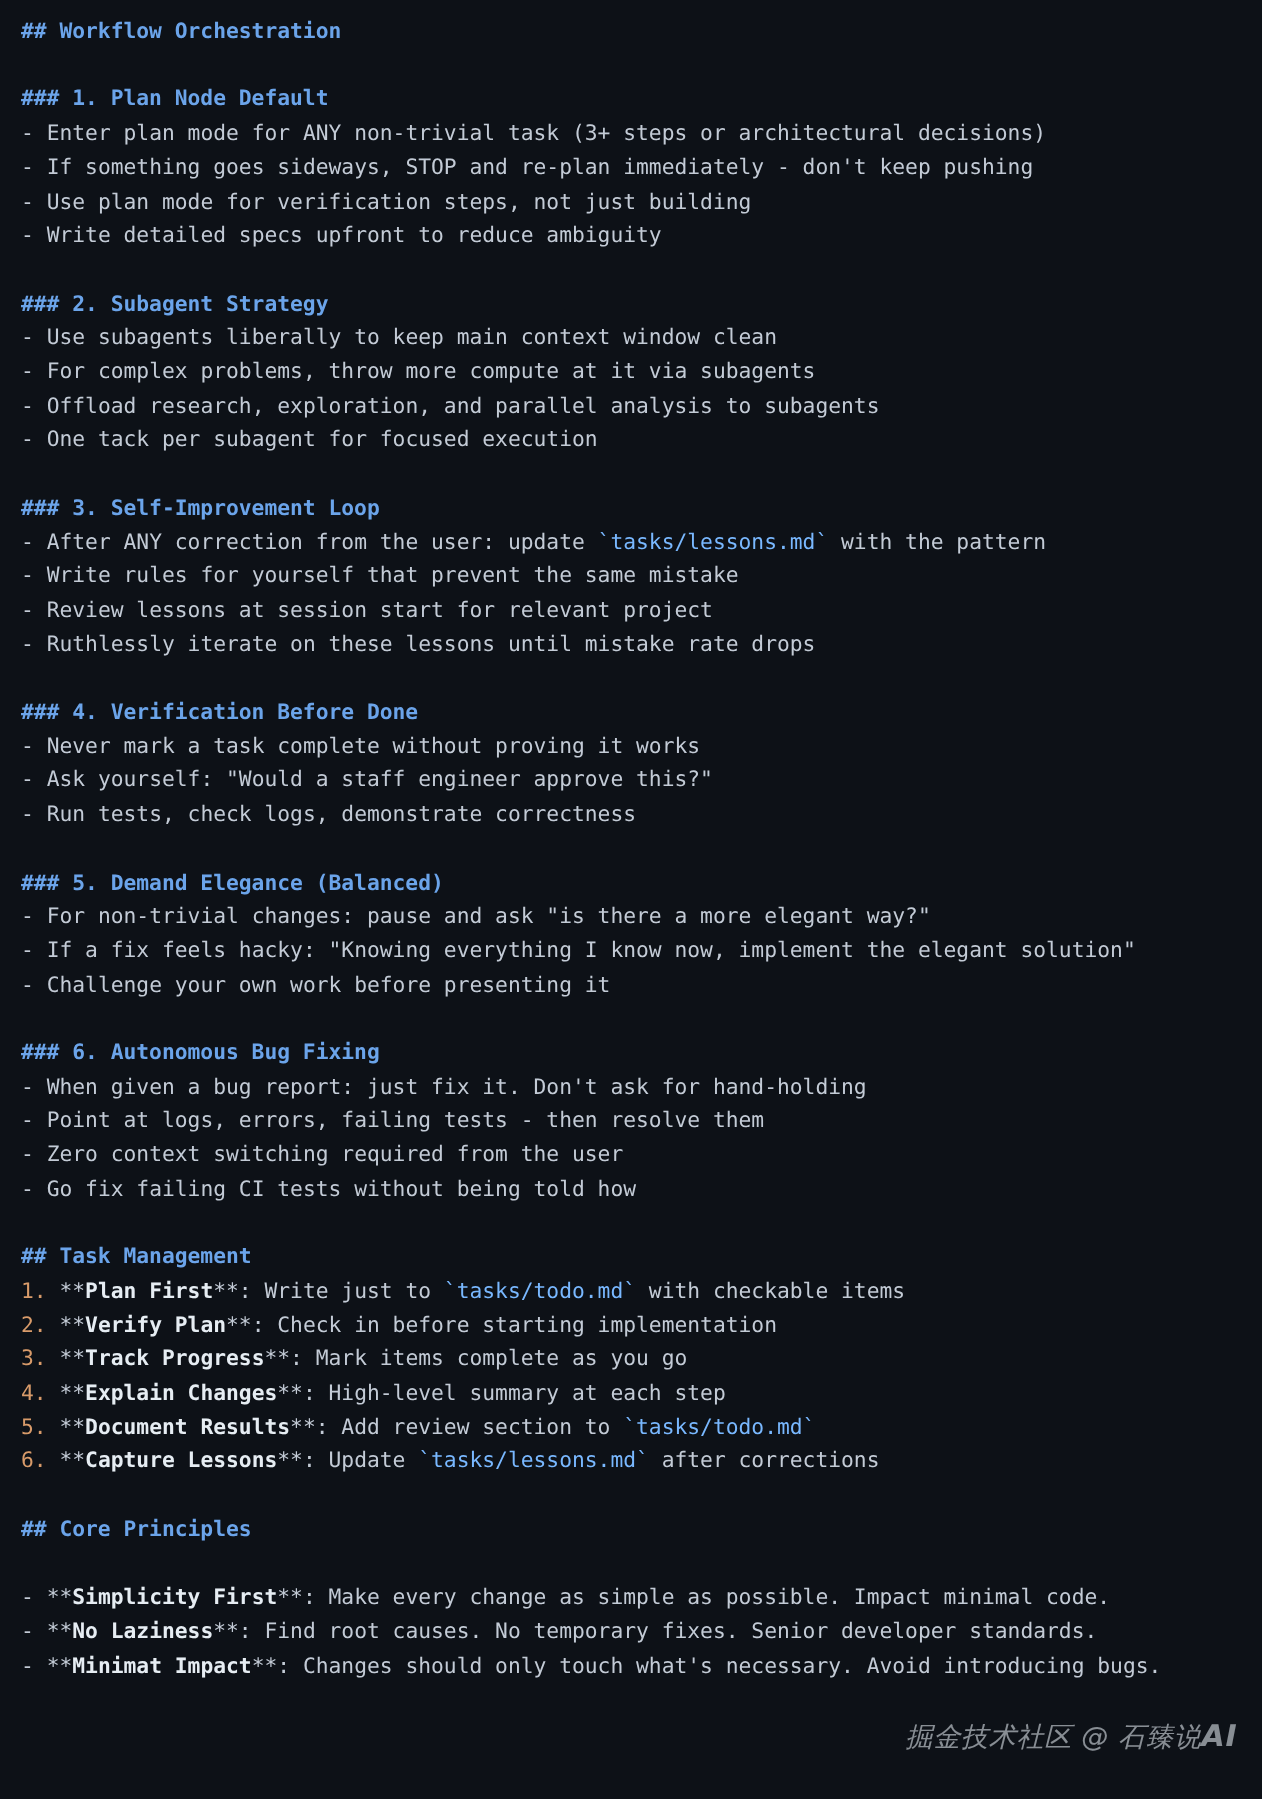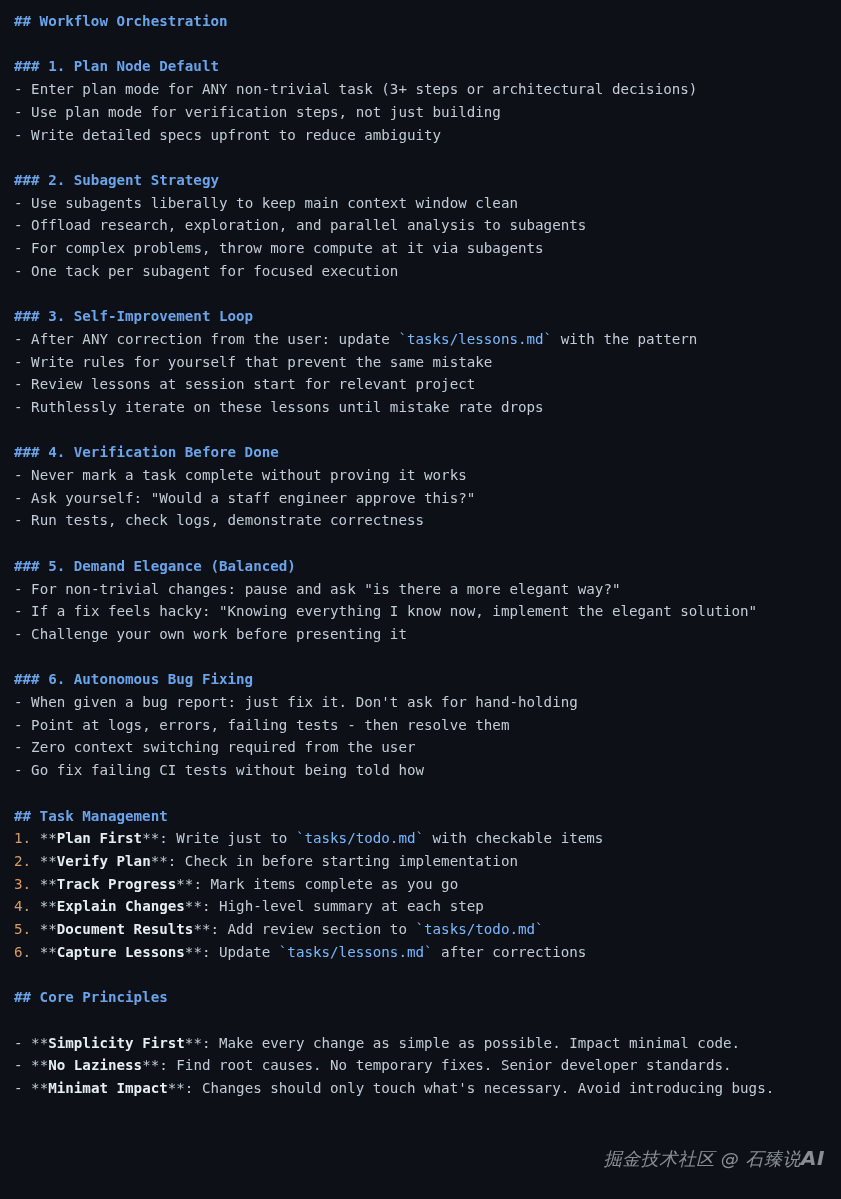--- a/index.html
+++ b/index.html
@@ -57,27 +57,28 @@
 </style>
 </head>
 <body>
 
 <div class="page">
   <div class="line h2">## Workflow Orchestration</div>
   <div class="blank"></div>
   <div id="sections">
       <div class="line h3">### 1. Plan Node Default</div>
       <div class="line"><span class="dash">- </span><span class="txt">Enter plan mode for ANY non-trivial task (3+ steps or architectural decisions)</span></div>
+      <div class="line"><span class="dash">- </span><span class="txt">If something goes sideways, STOP and re-plan immediately - don't keep pushing</span></div>
       <div class="line"><span class="dash">- </span><span class="txt">Use plan mode for verification steps, not just building</span></div>
       <div class="line"><span class="dash">- </span><span class="txt">Write detailed specs upfront to reduce ambiguity</span></div>
       <div class="blank"></div>
       <div class="line h3">### 2. Subagent Strategy</div>
       <div class="line"><span class="dash">- </span><span class="txt">Use subagents liberally to keep main context window clean</span></div>
+      <div class="line"><span class="dash">- </span><span class="txt">For complex problems, throw more compute at it via subagents</span></div>
       <div class="line"><span class="dash">- </span><span class="txt">Offload research, exploration, and parallel analysis to subagents</span></div>
-      <div class="line"><span class="dash">- </span><span class="txt">For complex problems, throw more compute at it via subagents</span></div>
       <div class="line"><span class="dash">- </span><span class="txt">One tack per subagent for focused execution</span></div>
       <div class="blank"></div>
       <div class="line h3">### 3. Self-Improvement Loop</div>
       <div class="line"><span class="dash">- </span><span class="txt">After ANY correction from the user: update </span><span class="code">`tasks/lessons.md`</span><span class="txt"> with the pattern</span></div>
       <div class="line"><span class="dash">- </span><span class="txt">Write rules for yourself that prevent the same mistake</span></div>
       <div class="line"><span class="dash">- </span><span class="txt">Review lessons at session start for relevant project</span></div>
       <div class="line"><span class="dash">- </span><span class="txt">Ruthlessly iterate on these lessons until mistake rate drops</span></div>
       <div class="blank"></div>
       <div class="line h3">### 4. Verification Before Done</div>
       <div class="line"><span class="dash">- </span><span class="txt">Never mark a task complete without proving it works</span></div>

